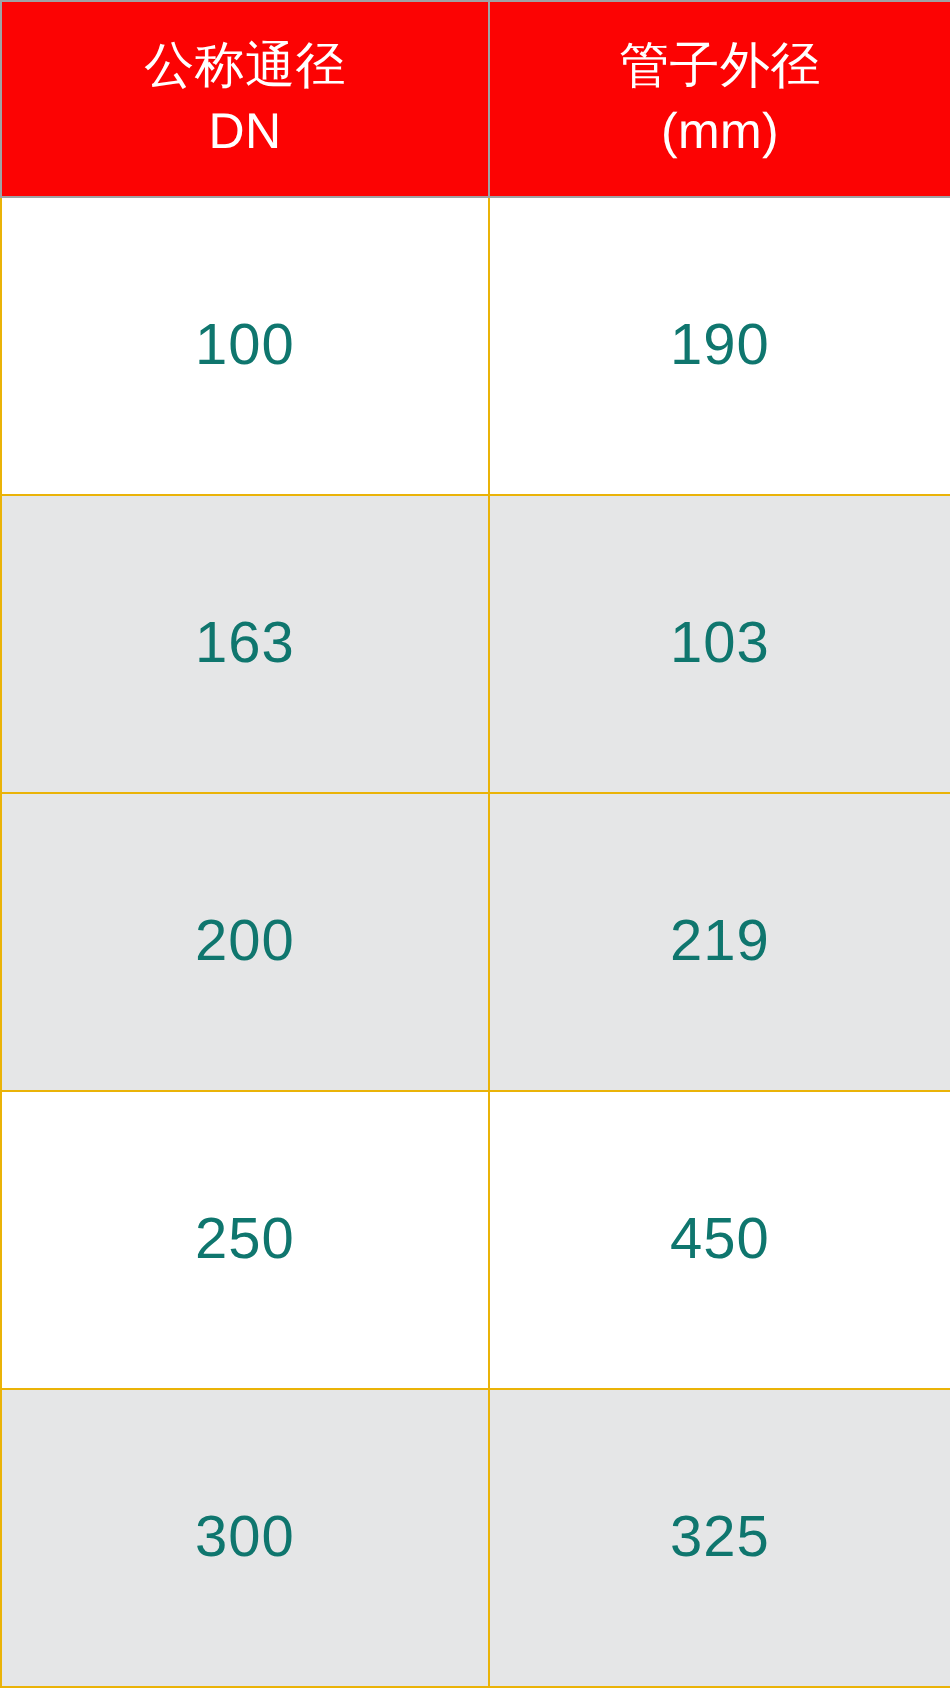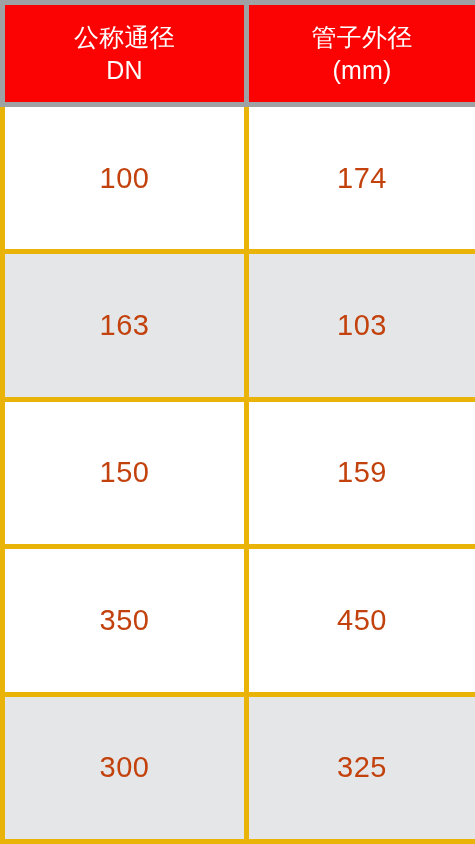--- a/index.html
+++ b/index.html
@@ -19,21 +19,21 @@
     height: 844px;
     border-collapse: collapse;
     table-layout: fixed;
   }
 
   .spec-table col.col-dn { width: 244px; }
   .spec-table col.col-od { width: 231px; }
 
   .spec-table th,
   .spec-table td {
-    border: 5px solid #eab308;
+    border: 1px solid #eab308;
     padding: 0;
     text-align: center;
     vertical-align: middle;
   }
 
   .spec-table thead th {
     background: #fc0303;
     color: #ffffff;
     height: 97px;
     font-weight: normal;
@@ -50,21 +50,21 @@
     justify-content: center;
     gap: 1px;
   }
 
   .header-line-1 { display: block; }
   .header-line-2 { display: block; }
 
   .spec-table tbody td {
     height: 124.5px;
     font-size: 29px;
-    color: #c2410c;
+    color: #0f766e;
     background: #ffffff;
     letter-spacing: 0.5px;
   }
 
   .spec-table tbody tr.row-alt td {
     background: #e5e6e7;
   }
 </style>
 </head>
 <body>
@@ -86,32 +86,32 @@
         <span class="header-cell-inner">
           <span class="header-line-1">管子外径</span>
           <span class="header-line-2">(mm)</span>
         </span>
       </th>
     </tr>
   </thead>
   <tbody>
     <tr>
       <td>100</td>
-      <td>174</td>
+      <td>190</td>
     </tr>
     <tr class="row-alt">
       <td>163</td>
       <td>103</td>
     </tr>
-    <tr>
-      <td>150</td>
-      <td>159</td>
+    <tr class="row-alt">
+      <td>200</td>
+      <td>219</td>
     </tr>
     <tr>
-      <td>350</td>
+      <td>250</td>
       <td>450</td>
     </tr>
     <tr class="row-alt">
       <td>300</td>
       <td>325</td>
     </tr>
   </tbody>
 </table>
 
 </body></html>

